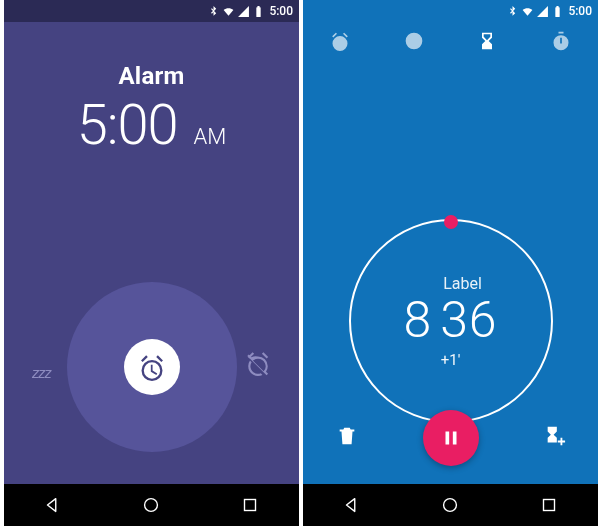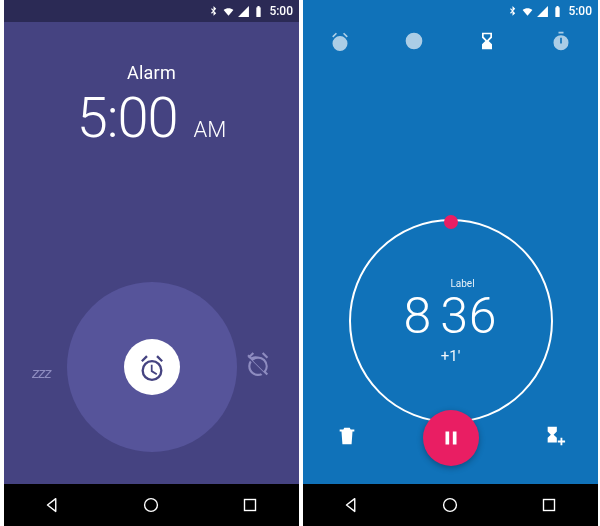--- a/index.html
+++ b/index.html
@@ -12,38 +12,38 @@
   .left .status{background:#2B2A55;}
   .right .status{background:#1072B9;}
   .status svg{width:13px;height:13px;fill:#fff;}
   .status .clock{font-size:12px;font-weight:500;margin-left:2px;}
   
   .nav{height:42px;background:#000;display:flex;align-items:center;justify-content:space-around;}
   .nav .btn{width:22px;height:22px;display:flex;align-items:center;justify-content:center;}
   .nav svg{stroke:#fff;fill:none;}
   .content{flex:1;position:relative;color:#fff;}
   
-  .alarm-title{font-size:18px;font-weight:400;text-align:center;margin-top:40px;letter-spacing:0.2px;}
+  .alarm-title{font-size:24px;font-weight:700;text-align:center;margin-top:40px;letter-spacing:0.2px;}
   .alarm-time{display:flex;align-items:baseline;justify-content:center;margin-top:2px;}
   .alarm-time .big{font-size:56px;font-weight:300;letter-spacing:-1px;}
   .alarm-time .ampm{font-size:22px;font-weight:300;margin-left:16px;}
   .ring-area{position:absolute;left:0;right:0;top:260px;display:flex;align-items:center;justify-content:center;}
   .ring-halo{width:170px;height:170px;border-radius:50%;background:#56549A;display:flex;align-items:center;justify-content:center;position:relative;}
   .ring-fab{width:56px;height:56px;border-radius:50%;background:#fff;display:flex;align-items:center;justify-content:center;}
   .ring-fab svg{fill:#454381;width:28px;height:28px;}
   .snooze{position:absolute;left:28px;top:342px;font-size:15px;letter-spacing:-1px;font-style:italic;color:#8E8CC0;}
   .dismiss{position:absolute;right:28px;top:328px;}
   .dismiss svg{width:26px;height:26px;fill:#8E8CC0;}
   
   .tabs{display:flex;align-items:center;justify-content:space-around;height:38px;}
   .tabs .tab{width:24px;height:24px;display:flex;align-items:center;justify-content:center;opacity:0.65;}
   .tabs .tab.active{opacity:1;}
   .tabs svg{fill:#fff;width:20px;height:20px;}
   .timer-circle{position:absolute;left:50%;top:175px;transform:translate(-50%,-16px);width:200px;height:200px;border:2px solid #fff;border-radius:50%;display:flex;flex-direction:column;align-items:center;justify-content:center;}
-  .timer-label{font-size:10px;opacity:0.9;margin-bottom:-2px;padding-left:24px;}
+  .timer-label{font-size:16px;opacity:0.9;margin-bottom:-2px;padding-left:24px;}
   .timer-read{display:flex;align-items:baseline;font-weight:300;letter-spacing:1px;}
   .timer-min{font-size:50px;}
   .timer-sec{font-size:50px;margin-left:8px;}
   .timer-plus{font-size:15px;margin-top:2px;opacity:0.95;}
   .knob{position:absolute;top:-6px;left:50%;transform:translateX(-50%);width:14px;height:14px;border-radius:50%;background:#E91E63;}
   .timer-actions{position:absolute;bottom:18px;left:0;right:0;display:flex;align-items:center;justify-content:space-around;}
   .ta-icon svg{width:22px;height:22px;fill:#fff;}
   .fab-pause{width:56px;height:56px;border-radius:50%;background:#E91E63;display:flex;align-items:center;justify-content:center;box-shadow:0 2px 6px rgba(0,0,0,0.3);}
   .fab-pause svg{fill:#fff;width:22px;height:22px;}
 </style>

